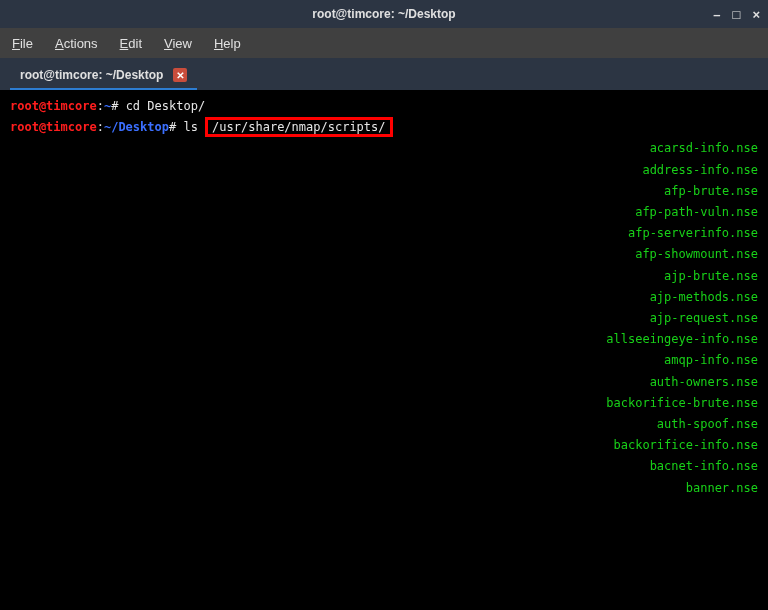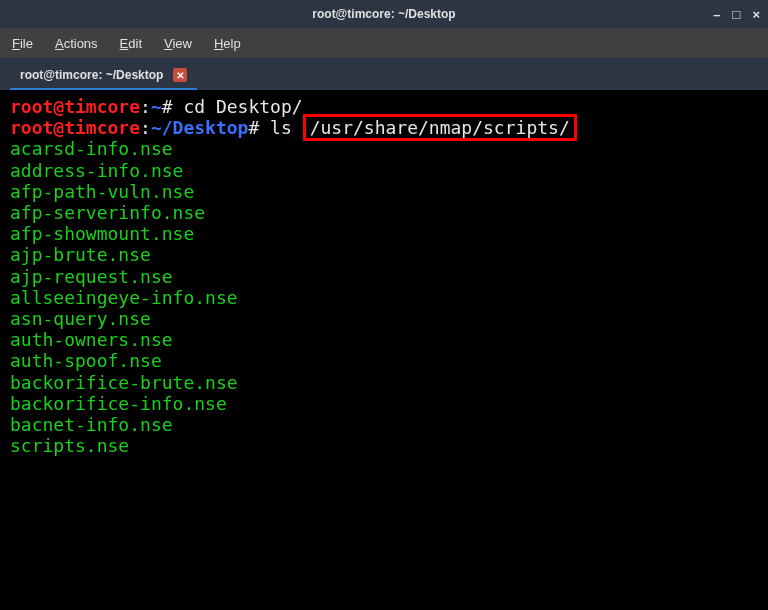--- a/index.html
+++ b/index.html
@@ -88,36 +88,37 @@
       font-weight: bold;
       cursor: pointer;
       border-radius: 2px;
     }
     .terminal {
       background: #000;
       width: 100%;
       height: calc(610px - 28px - 30px - 32px);
       padding: 6px 10px 0 10px;
       font-family: "DejaVu Sans Mono", "Liberation Mono", monospace;
-      font-size: 18px;
+      font-size: 12px;
       line-height: 21.2px;
       overflow: hidden;
       position: relative;
     }
     .term-line {
       white-space: pre;
     }
     .red { color: #ff1e1e; font-weight: bold; }
     .blue { color: #3b6fff; font-weight: bold; }
     .white { color: #e6e6e6; }
     .file-list {
       color: #18d118;
     }
     .file-item {
       white-space: pre;
+      text-align: right;
     }
     .highlight-box {
       border: 3px solid #ff0000;
       padding: 0 4px;
       text-align: center;
     }
   </style>
 </head>
 <body>
 
@@ -144,27 +145,29 @@
     <span class="tab-close">✕</span>
   </div>
 </div>
 
 <div class="terminal">
   <div class="term-line"><span class="red">root@timcore</span><span class="white">:</span><span class="blue">~</span><span class="white">#</span><span class="white"> cd Desktop/</span></div>
   <div class="term-line"><span class="red">root@timcore</span><span class="white">:</span><span class="blue">~/Desktop</span><span class="white">#</span><span class="white"> ls </span><span class="white highlight-box">/usr/share/nmap/scripts/</span></div>
   <div class="file-list">
     <div class="file-item">acarsd-info.nse</div>
     <div class="file-item">address-info.nse</div>
+    <div class="file-item">afp-brute.nse</div>
     <div class="file-item">afp-path-vuln.nse</div>
     <div class="file-item">afp-serverinfo.nse</div>
     <div class="file-item">afp-showmount.nse</div>
     <div class="file-item">ajp-brute.nse</div>
+    <div class="file-item">ajp-methods.nse</div>
     <div class="file-item">ajp-request.nse</div>
     <div class="file-item">allseeingeye-info.nse</div>
-    <div class="file-item">asn-query.nse</div>
+    <div class="file-item">amqp-info.nse</div>
     <div class="file-item">auth-owners.nse</div>
+    <div class="file-item">backorifice-brute.nse</div>
     <div class="file-item">auth-spoof.nse</div>
-    <div class="file-item">backorifice-brute.nse</div>
     <div class="file-item">backorifice-info.nse</div>
     <div class="file-item">bacnet-info.nse</div>
-    <div class="file-item">scripts.nse</div>
+    <div class="file-item">banner.nse</div>
   </div>
 </div>
 
 </body></html>

